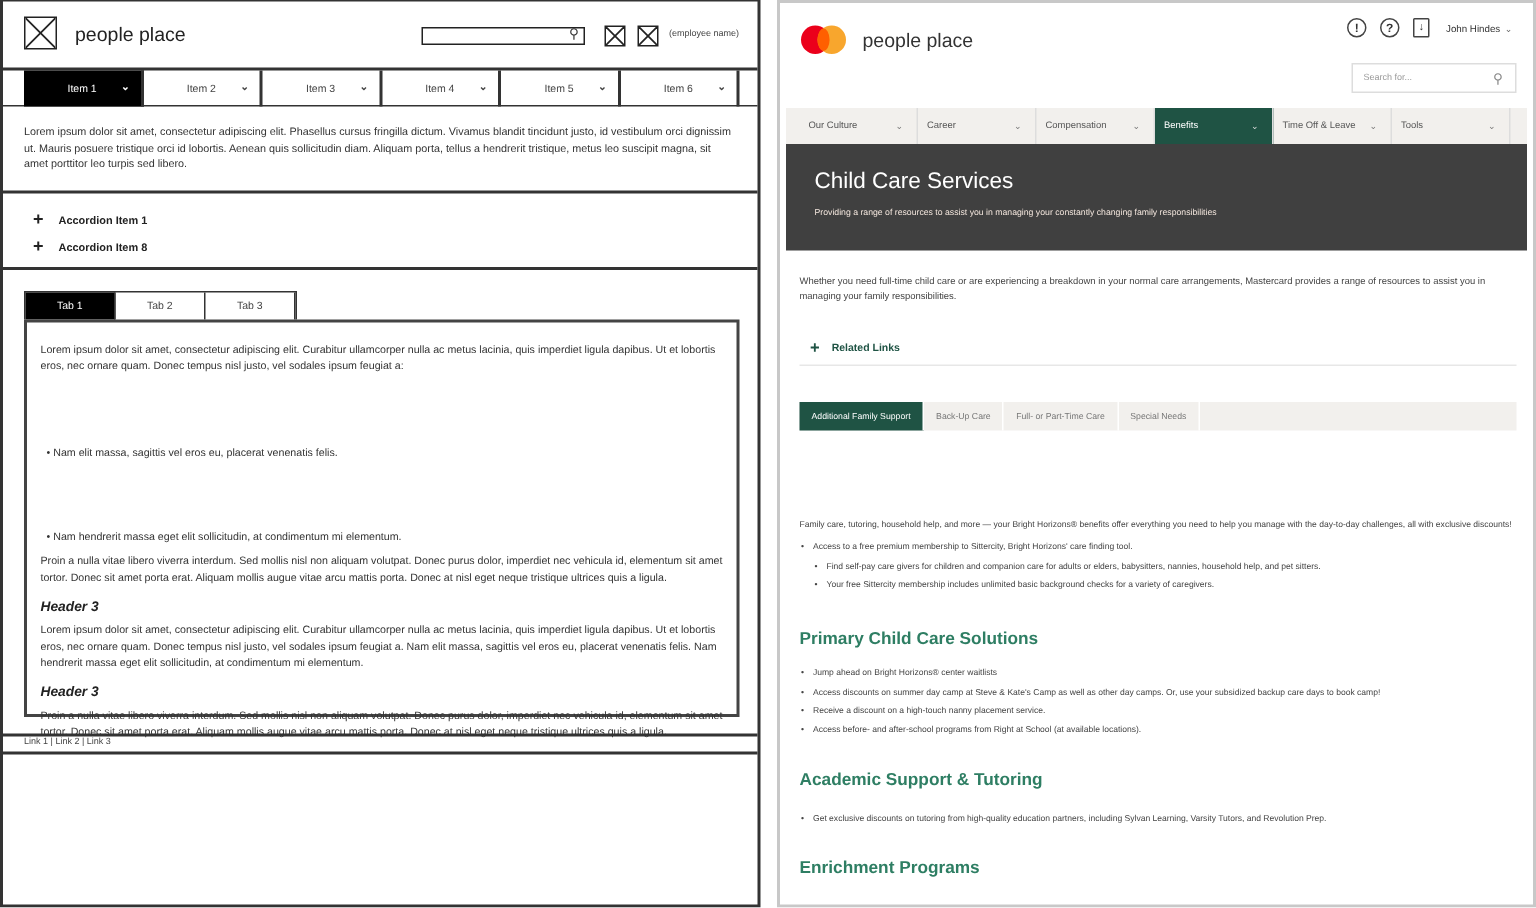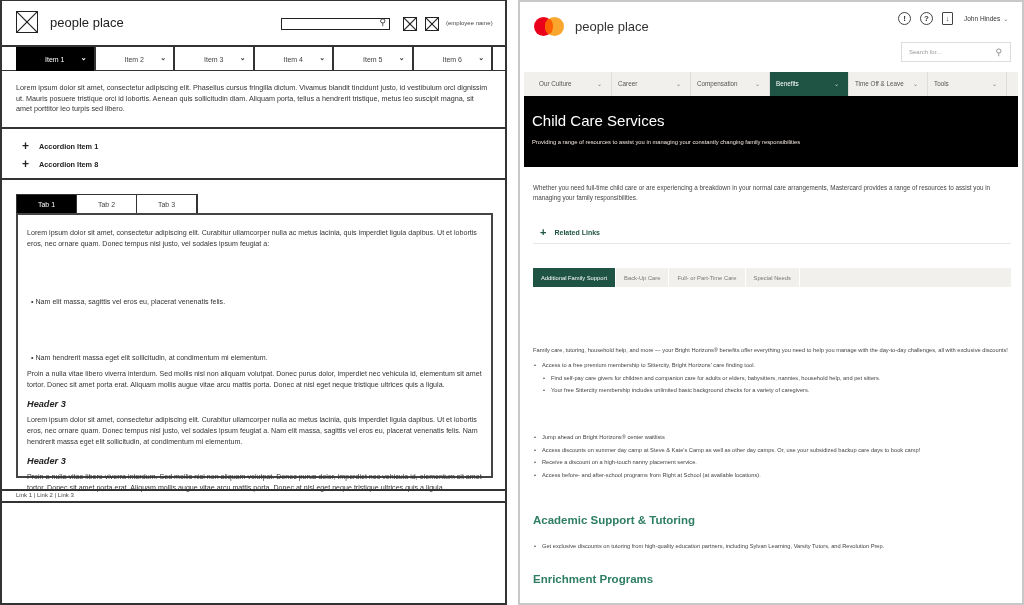--- a/index.html
+++ b/index.html
@@ -58,21 +58,21 @@
   .mc-user .chev { font-size: 6px; margin-left: 3px; color: #666; }
   .mc-search { position: absolute; left: 381px; top: 40px; width: 110px; height: 20px; border: 1px solid #ddd; font-size: 6px; color: #999; padding: 6px 7px; }
   .mc-search .mag { position: absolute; right: 8px; top: 4px; font-size: 9px; color: #888; }
 
   .mc-nav { position: absolute; left: 4px; top: 70px; width: 494px; height: 24px; background: #f2f0ed; display: flex; padding-left: 9px; }
   .mc-nav-item { width: 79px; height: 24px; border-right: 1px solid #ddd; position: relative; font-size: 6.3px; color: #555; padding: 8px 0 0 6px; }
   .mc-nav-item.active { background: #1f5344; color: #fff; }
   .mc-nav-item .chev { position: absolute; right: 9px; top: 8px; font-size: 6px; color: #777; }
   .mc-nav-item.active .chev { color: #ddd; }
 
-  .mc-hero { position: absolute; left: 4px; top: 94px; width: 494px; height: 71px; background: #000000; padding: 16px 8px 0; }
+  .mc-hero { position: absolute; left: 4px; top: 94px; width: 494px; height: 71px; background: #404040; padding: 16px 19px 0; }
   .mc-hero h1 { font-size: 15px; font-weight: normal; color: #fff; }
   .mc-hero p { font-size: 5.8px; color: #f3e6dd; margin-top: 10px; }
 
   .mc-intro { position: absolute; left: 13px; top: 181px; width: 478px; font-size: 6.3px; line-height: 10px; color: #444; }
   .mc-related { position: absolute; left: 13px; top: 219px; width: 478px; height: 23px; border-bottom: 1px solid #e7e7e7; display: flex; align-items: center; padding-left: 7px; font-size: 7px; font-weight: bold; color: #1f5344; }
   .mc-related .plus { font-size: 11px; margin-right: 8px; font-weight: bold; }
 
   .mc-tabs { position: absolute; left: 13px; top: 266px; width: 478px; height: 19px; background: #f2f0ed; display: flex; }
   .mc-tab { font-size: 5.8px; color: #777; padding: 0 8px; display: flex; align-items: center; border-right: 1px solid #fff; }
   .mc-tab.active { background: #1f5344; color: #fff; }
@@ -237,20 +237,21 @@
     <div class="mc-body">
       <p class="mc-p">Family care, tutoring, household help, and more — your Bright Horizons® benefits offer everything you need to help you manage with the day-to-day challenges, all with exclusive discounts!</p>
       <ul class="mc-ul">
         <li>Access to a free premium membership to Sittercity, Bright Horizons' care finding tool.</li>
         <li class="sub">Find self-pay care givers for children and companion care for adults or elders, babysitters, nannies, household help, and pet sitters.</li>
         <li class="sub">Your free Sittercity membership includes unlimited basic background checks for a variety of caregivers.</li>
       </ul>
     </div>
 
     <div class="mc-sec" style="top:418px;">
+      <div class="mc-h3">Primary Child Care Solutions</div>
       <ul class="mc-ul" style="margin-top:11px;">
         <li>Jump ahead on Bright Horizons® center waitlists</li>
         <li>Access discounts on summer day camp at Steve &amp; Kate's Camp as well as other day camps. Or, use your subsidized backup care days to book camp!</li>
         <li>Receive a discount on a high-touch nanny placement service.</li>
         <li>Access before- and after-school programs from Right at School (at available locations).</li>
       </ul>
     </div>
 
     <div class="mc-sec" style="top:512px;">
       <div class="mc-h3">Academic Support &amp; Tutoring</div>

